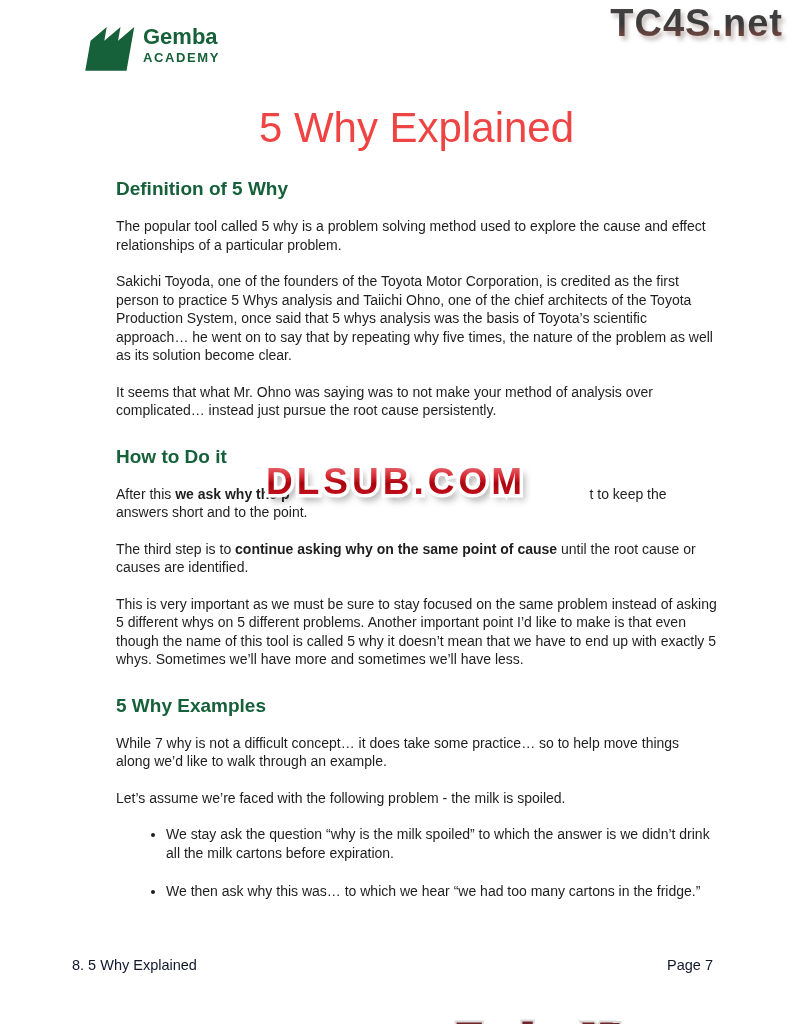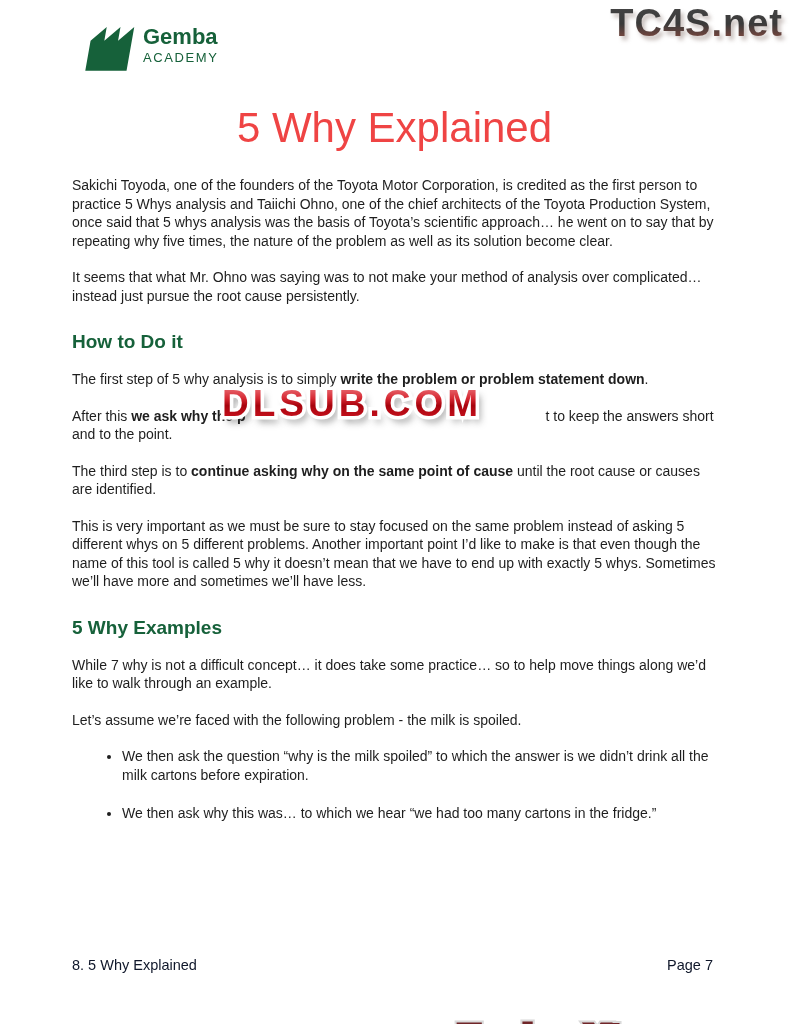--- a/index.html
+++ b/index.html
@@ -2,26 +2,27 @@
 <html><head>
 <meta charset="utf-8">
 <style>
   * { margin:0; padding:0; box-sizing:border-box; }
   html,body { background:#ffffff; }
   .page {
     position:relative; width:791px; height:1024px;
     background:#ffffff; overflow:hidden;
     font-family:"Liberation Sans", sans-serif;
     color:#1e1e1e;
+    padding-left:44px;
   }
   
   .logo { position:absolute; left:78px; top:22px; display:flex; align-items:flex-start; }
   .logo svg { display:block; margin-right:7px; }
   .logo-brand { font-size:22px; font-weight:700; color:#16613a; line-height:22px; margin-top:4px; }
-  .logo-sub { font-size:13px; font-weight:400; color:#16613a; letter-spacing:1.6px; margin-top:2px; }
+  .logo-sub { font-size:13px; font-weight:700; color:#16613a; letter-spacing:1.6px; margin-top:2px; }
   
   .wm-tc4s { position:absolute; top:2px; right:8px; font-size:38px; font-weight:700; letter-spacing:1px; }
   .wm-tc4s .layer { white-space:nowrap; }
   .wm-tc4s .back { position:absolute; left:3px; top:4px; color:rgba(130,110,105,0.45); filter:blur(2px); }
   .wm-tc4s .front {
     position:relative;
     background:linear-gradient(180deg,#474747 0%,#3a3a3a 52%,#6e453e 80%,#a06a5f 100%);
     -webkit-background-clip:text; background-clip:text; color:transparent;
   }
   
@@ -99,42 +100,43 @@
 
   <div class="wm-tc4s">
     <span class="layer back">TC4S.net</span>
     <span class="layer front">TC4S.net</span>
   </div>
 
   <div class="content">
 
     <h1 class="doc-title">5 Why Explained</h1>
 
+    <h2 class="sec-head">Definition of 5 Why</h2>
+    <p>The popular tool called 5 why is a problem solving method used to explore the cause and effect relationships of a particular problem.</p>
     <p>Sakichi Toyoda, one of the founders of the Toyota Motor Corporation, is credited as the first person to practice 5 Whys analysis and Taiichi Ohno, one of the chief architects of the Toyota Production System, once said that 5 whys analysis was the basis of Toyota’s scientific approach… he went on to say that by repeating why five times, the nature of the problem as well as its solution become clear.</p>
     <p>It seems that what Mr. Ohno was saying was to not make your method of analysis over complicated… instead just pursue the root cause persistently.</p>
 
     <h2 class="sec-head">How to Do it</h2>
-    <p><span>The first step of 5 why analysis is to simply </span><b>write the problem or problem statement down</b><span>.</span></p>
 
     <p class="p-obscured"><span>After this </span><b>we ask why the p</b><span class="wm-gap"></span><span>t to keep the answers short and to the point.</span>
       
       <span class="wm-dlsub">
         <span class="stroke">DLSUB.COM</span>
         <span class="fill">DLSUB.COM</span>
       </span>
     </p>
 
     <p><span>The third step is to </span><b>continue asking why on the same point of cause</b><span> until the root cause or causes are identified.</span></p>
     <p>This is very important as we must be sure to stay focused on the same problem instead of asking 5 different whys on 5 different problems.  Another important point I’d like to make is that even though the name of this tool is called 5 why it doesn’t mean that we have to end up with exactly 5 whys.  Sometimes we’ll have more and sometimes we’ll have less.</p>
 
     <h2 class="sec-head">5 Why Examples</h2>
     <p>While 7 why is not a difficult concept… it does take some practice… so to help move things along we’d like to walk through an example.</p>
     <p>Let’s assume we’re faced with the following problem - the milk is spoiled.</p>
     <ul class="doc-list">
-      <li>We then ask the question “why is the milk spoiled” to which the answer is we didn’t drink all the milk cartons before expiration.</li>
+      <li>We stay ask the question “why is the milk spoiled” to which the answer is we didn’t drink all the milk cartons before expiration.</li>
       <li>We then ask why this was… to which we hear “we had too many cartons in the fridge.”</li>
     </ul>
 
   </div>
 
   <div class="footer">
     <span>8. 5 Why Explained</span>
     <span>Page 7</span>
   </div>
 

